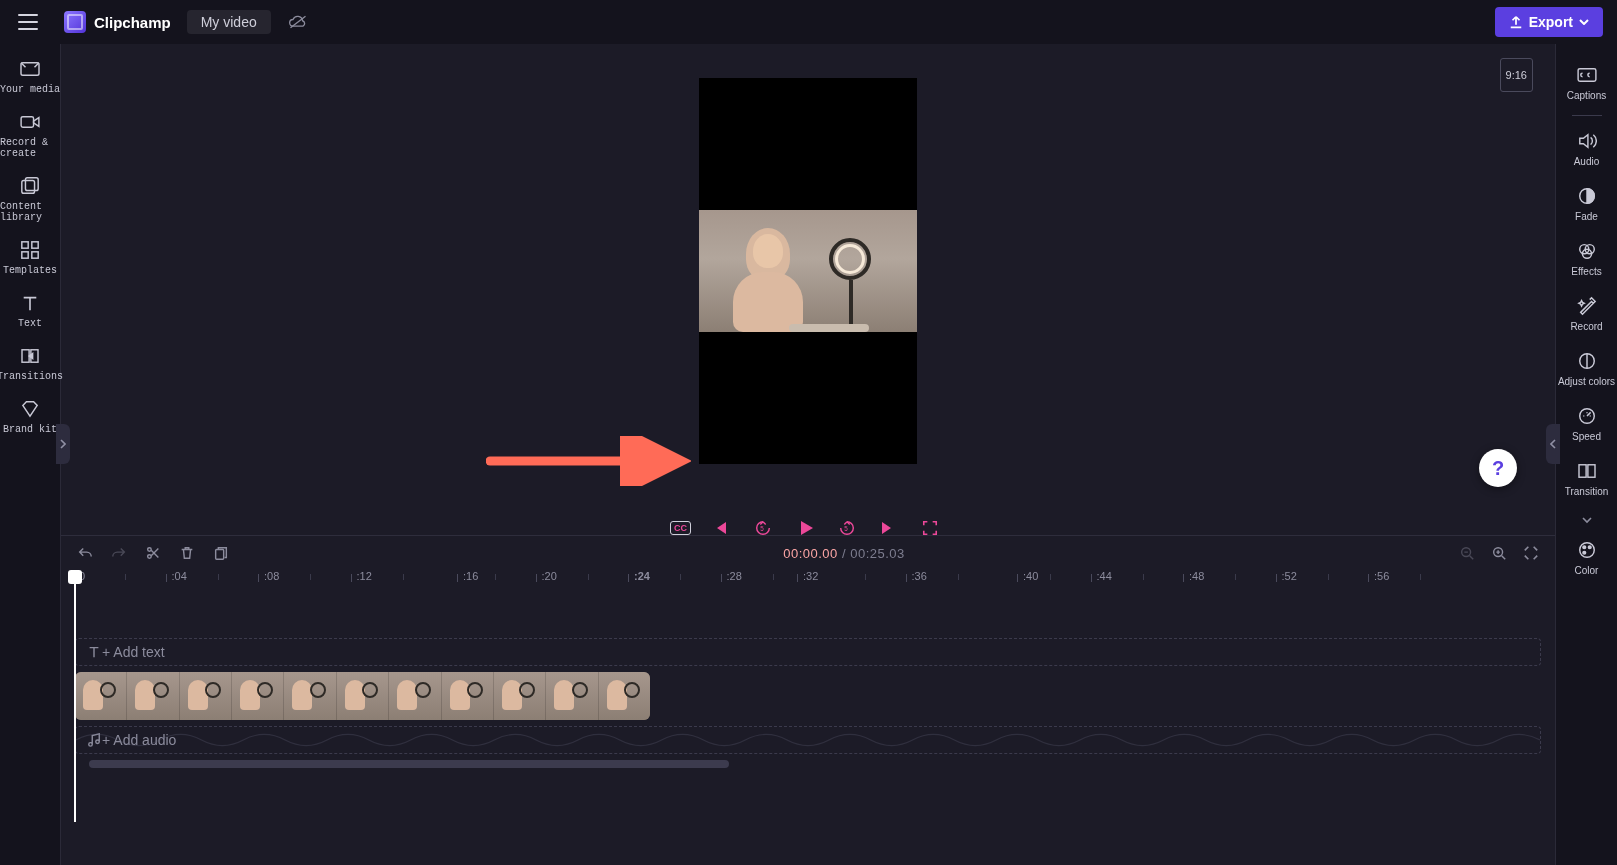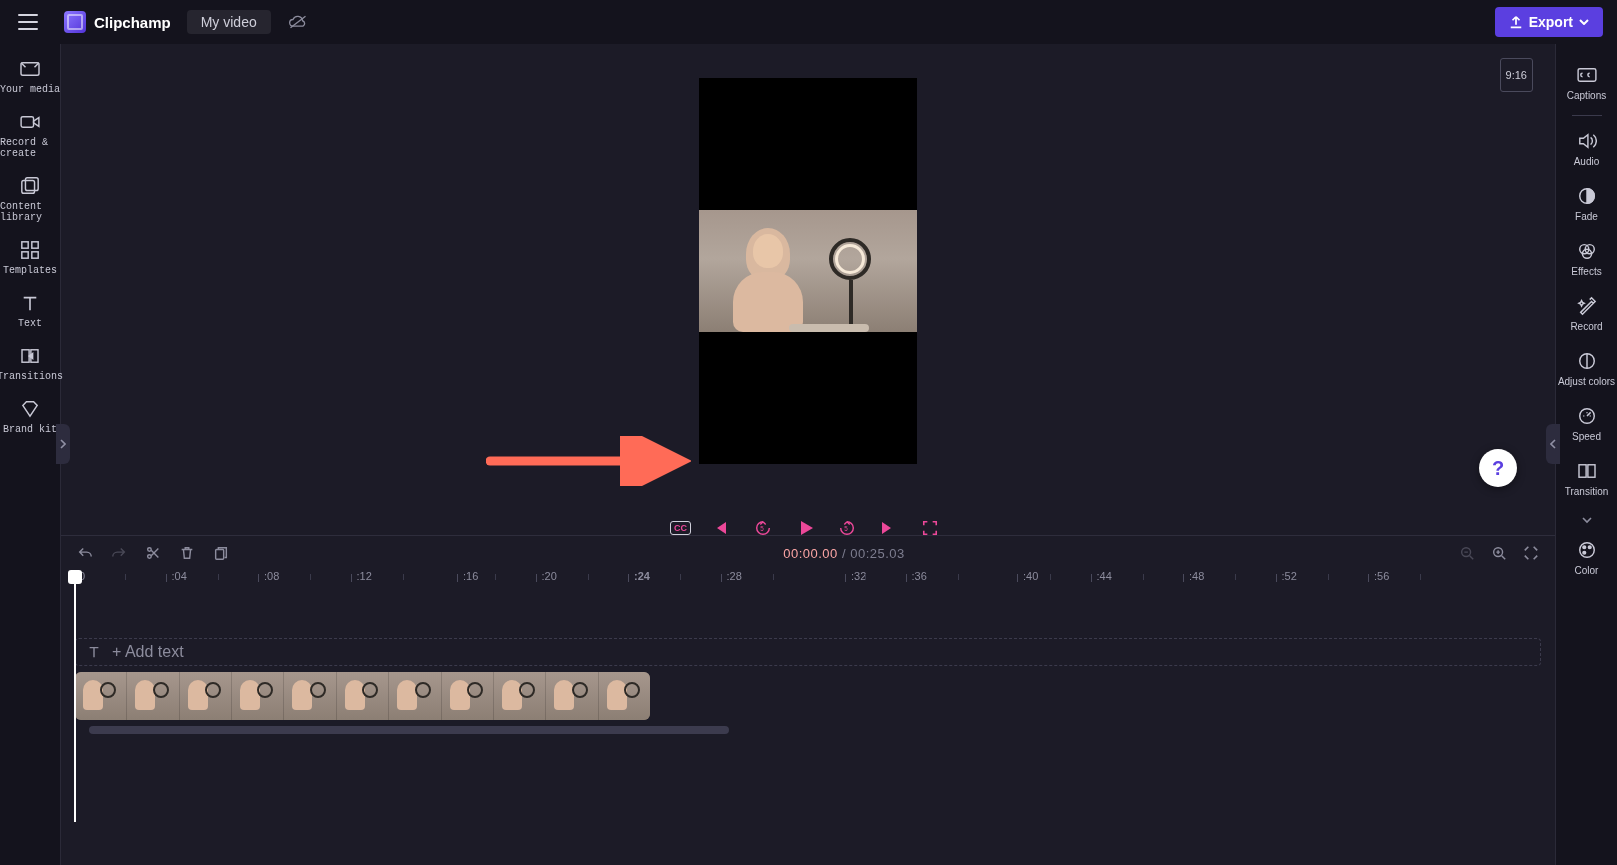--- a/index.html
+++ b/index.html
@@ -61,21 +61,21 @@
   .ruler { height:28px; position:relative; border-bottom:1px solid transparent; margin-left:14px;}
   .ruler .tick { position:absolute; top:0; font-size:11px; color:#8c8c9d; }
   .ruler .tick::before { content:''; position:absolute; left:-6px; top:4px; width:1px; height:8px; background:#4a4a5c; }
   .ruler .minor::before { content:''; position:absolute; left:0; top:4px; width:1px; height:6px; background:#3a3a4b; }
   .ruler .minor { position:absolute; top:0; }
   .playhead { position:absolute; left:14px; top:0; bottom:0; pointer-events:none; z-index:5;}
   .playhead .grip { width:14px; height:14px; background:#fff; border-radius:3px; position:absolute; left:-7px; top:0;}
   .playhead .line { width:2px; background:#fff; position:absolute; left:-1px; top:10px; bottom:8px;}
   
   .tracks { flex:1; position:relative; padding-left:14px; padding-top:40px; overflow:hidden;}
-  .track { height:28px; border:1px dashed #3b3a4c; border-radius:4px; display:flex; align-items:center; gap:10px; padding:0 10px; color:#8c8c9d; font-size:16px; cursor:pointer; margin-right:14px;}
+  .track { height:28px; border:1px dashed #3b3a4c; border-radius:4px; display:flex; align-items:center; padding:0 10px; color:#8c8c9d; font-size:14px; cursor:pointer; margin-right:14px;}
   .track .ticon { width:16px; display:flex;align-items:center;justify-content:center;}
   .clip-track { height:48px; margin:6px 14px 6px 0; position:relative;}
   .clip { position:absolute; left:0; top:0; height:48px; width:575px; border-radius:6px; overflow:hidden; display:flex; background:#6b5d52; cursor:pointer;}
   .clip .thumb { flex:1; background:linear-gradient(180deg,#a6978d,#8c7f74); position:relative; border-right:1px solid rgba(0,0,0,.15);}
   .clip .thumb:last-child{border-right:none;}
   .clip .thumb .mini-person { position:absolute; left:8px; top:8px; width:20px; height:30px; background:#dcb9a0; border-radius:10px 10px 4px 4px;}
   .clip .thumb .mini-ring { position:absolute; right:10px; top:10px; width:16px; height:16px; border:2px solid #2e2a26; border-radius:50%;}
   .audio-track { position:relative; }
   .audio-track .wave { position:absolute; inset:0; pointer-events:none; opacity:.25;}
   .audio-track .wave svg { width:100%; height:100%; }
@@ -329,21 +329,21 @@
             <div class="tick" style="left: 281.5px;">:12</div>
             <div class="minor" style="left: 327.75px;"></div>
             <div class="tick" style="left: 388px;">:16</div>
             <div class="minor" style="left: 420.25px;"></div>
             <div class="tick" style="left: 466.5px;">:20</div>
             <div class="minor" style="left: 512.75px;"></div>
             <div class="tick" style="left: 559px; font-weight: bold;">:24</div>
             <div class="minor" style="left: 605.25px;"></div>
             <div class="tick" style="left: 651.5px;">:28</div>
             <div class="minor" style="left: 697.75px;"></div>
-            <div class="tick" style="left: 776px;">:32</div>
+            <div class="tick" style="left: 728px;">:32</div>
             <div class="minor" style="left: 790.25px;"></div>
             <div class="tick" style="left: 836.5px;">:36</div>
             <div class="minor" style="left: 882.75px;"></div>
             <div class="tick" style="left: 948px;">:40</div>
             <div class="minor" style="left: 975.25px;"></div>
             <div class="tick" style="left: 1021.5px;">:44</div>
             <div class="minor" style="left: 1067.75px;"></div>
             <div class="tick" style="left: 1114px;">:48</div>
             <div class="minor" style="left: 1160.25px;"></div>
             <div class="tick" style="left: 1206.5px;">:52</div>
@@ -405,20 +405,33 @@
                 <div class="thumb">
                   <div class="mini-person"></div>
                   <div class="mini-ring"></div>
                 </div>
                 <div class="thumb">
                   <div class="mini-person"></div>
                   <div class="mini-ring"></div>
                 </div>
               </div>
           </div>
+          <div class="track audio-track">
+            <span class="ticon">
+                <svg width="14" height="14" viewBox="0 0 16 16" fill="none" stroke="currentColor" stroke-width="1.6">
+                  <path d="M6 13a2 2 0 11-4 0 2 2 0 014 0zM6 13V3l8-2v9M14 10a2 2 0 11-4 0 2 2 0 014 0z"></path>
+                </svg>
+              </span>
+            <span>+ Add audio</span>
+            <div class="wave">
+              <svg viewBox="0 0 1400 28" preserveAspectRatio="none">
+                  <path d="M0 14 Q20 2 40 14 T80 14 T120 14 T160 14 T200 14 T240 14 T280 14 T320 14 T360 14 T400 14 T440 14 T480 14 T520 14 T560 14 T600 14 T640 14 T680 14 T720 14 T760 14 T800 14 T840 14 T880 14 T920 14 T960 14 T1000 14 T1040 14 T1080 14 T1120 14 T1160 14 T1200 14 T1240 14 T1280 14 T1320 14 T1360 14 T1400 14" stroke="#6a6a82" stroke-width="1.2" fill="none"></path>
+                </svg>
+            </div>
+          </div>
           <div class="hscroll">
             <div class="thumb-bar"></div>
           </div>
         </div>
       </div>
     </div>
   </div>
 
   <div class="right-rail">
     <div class="rr-item">

